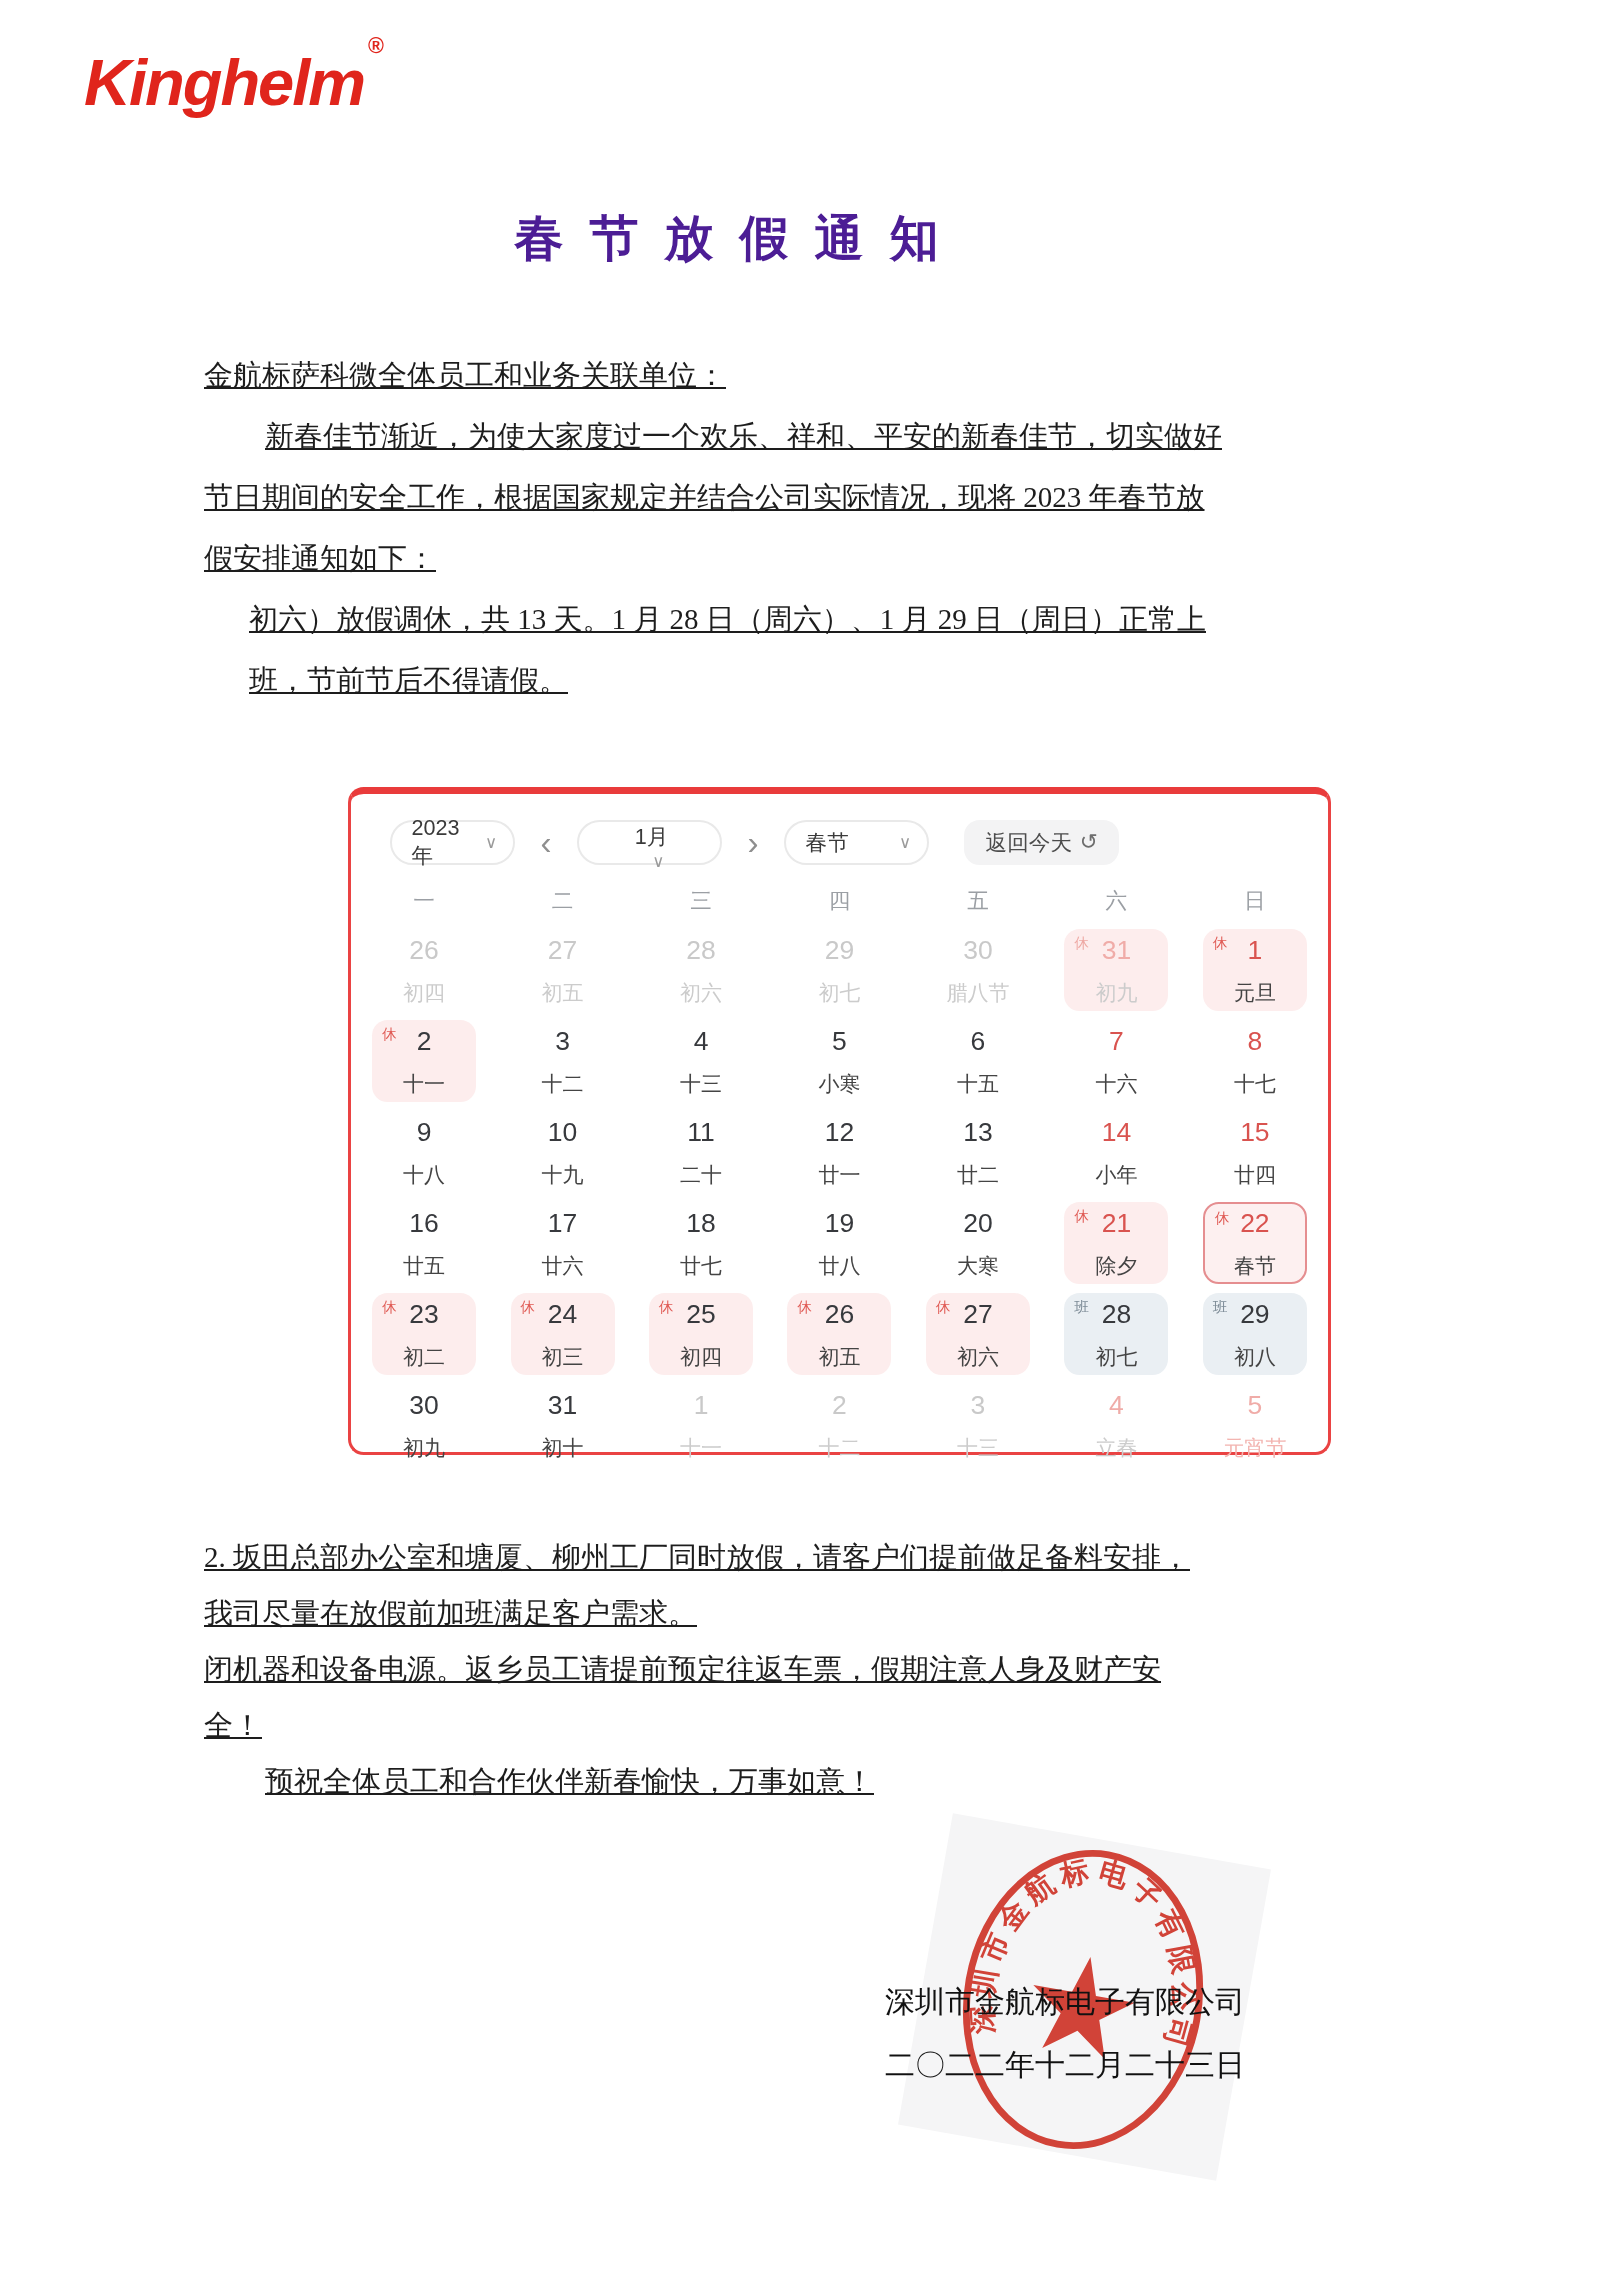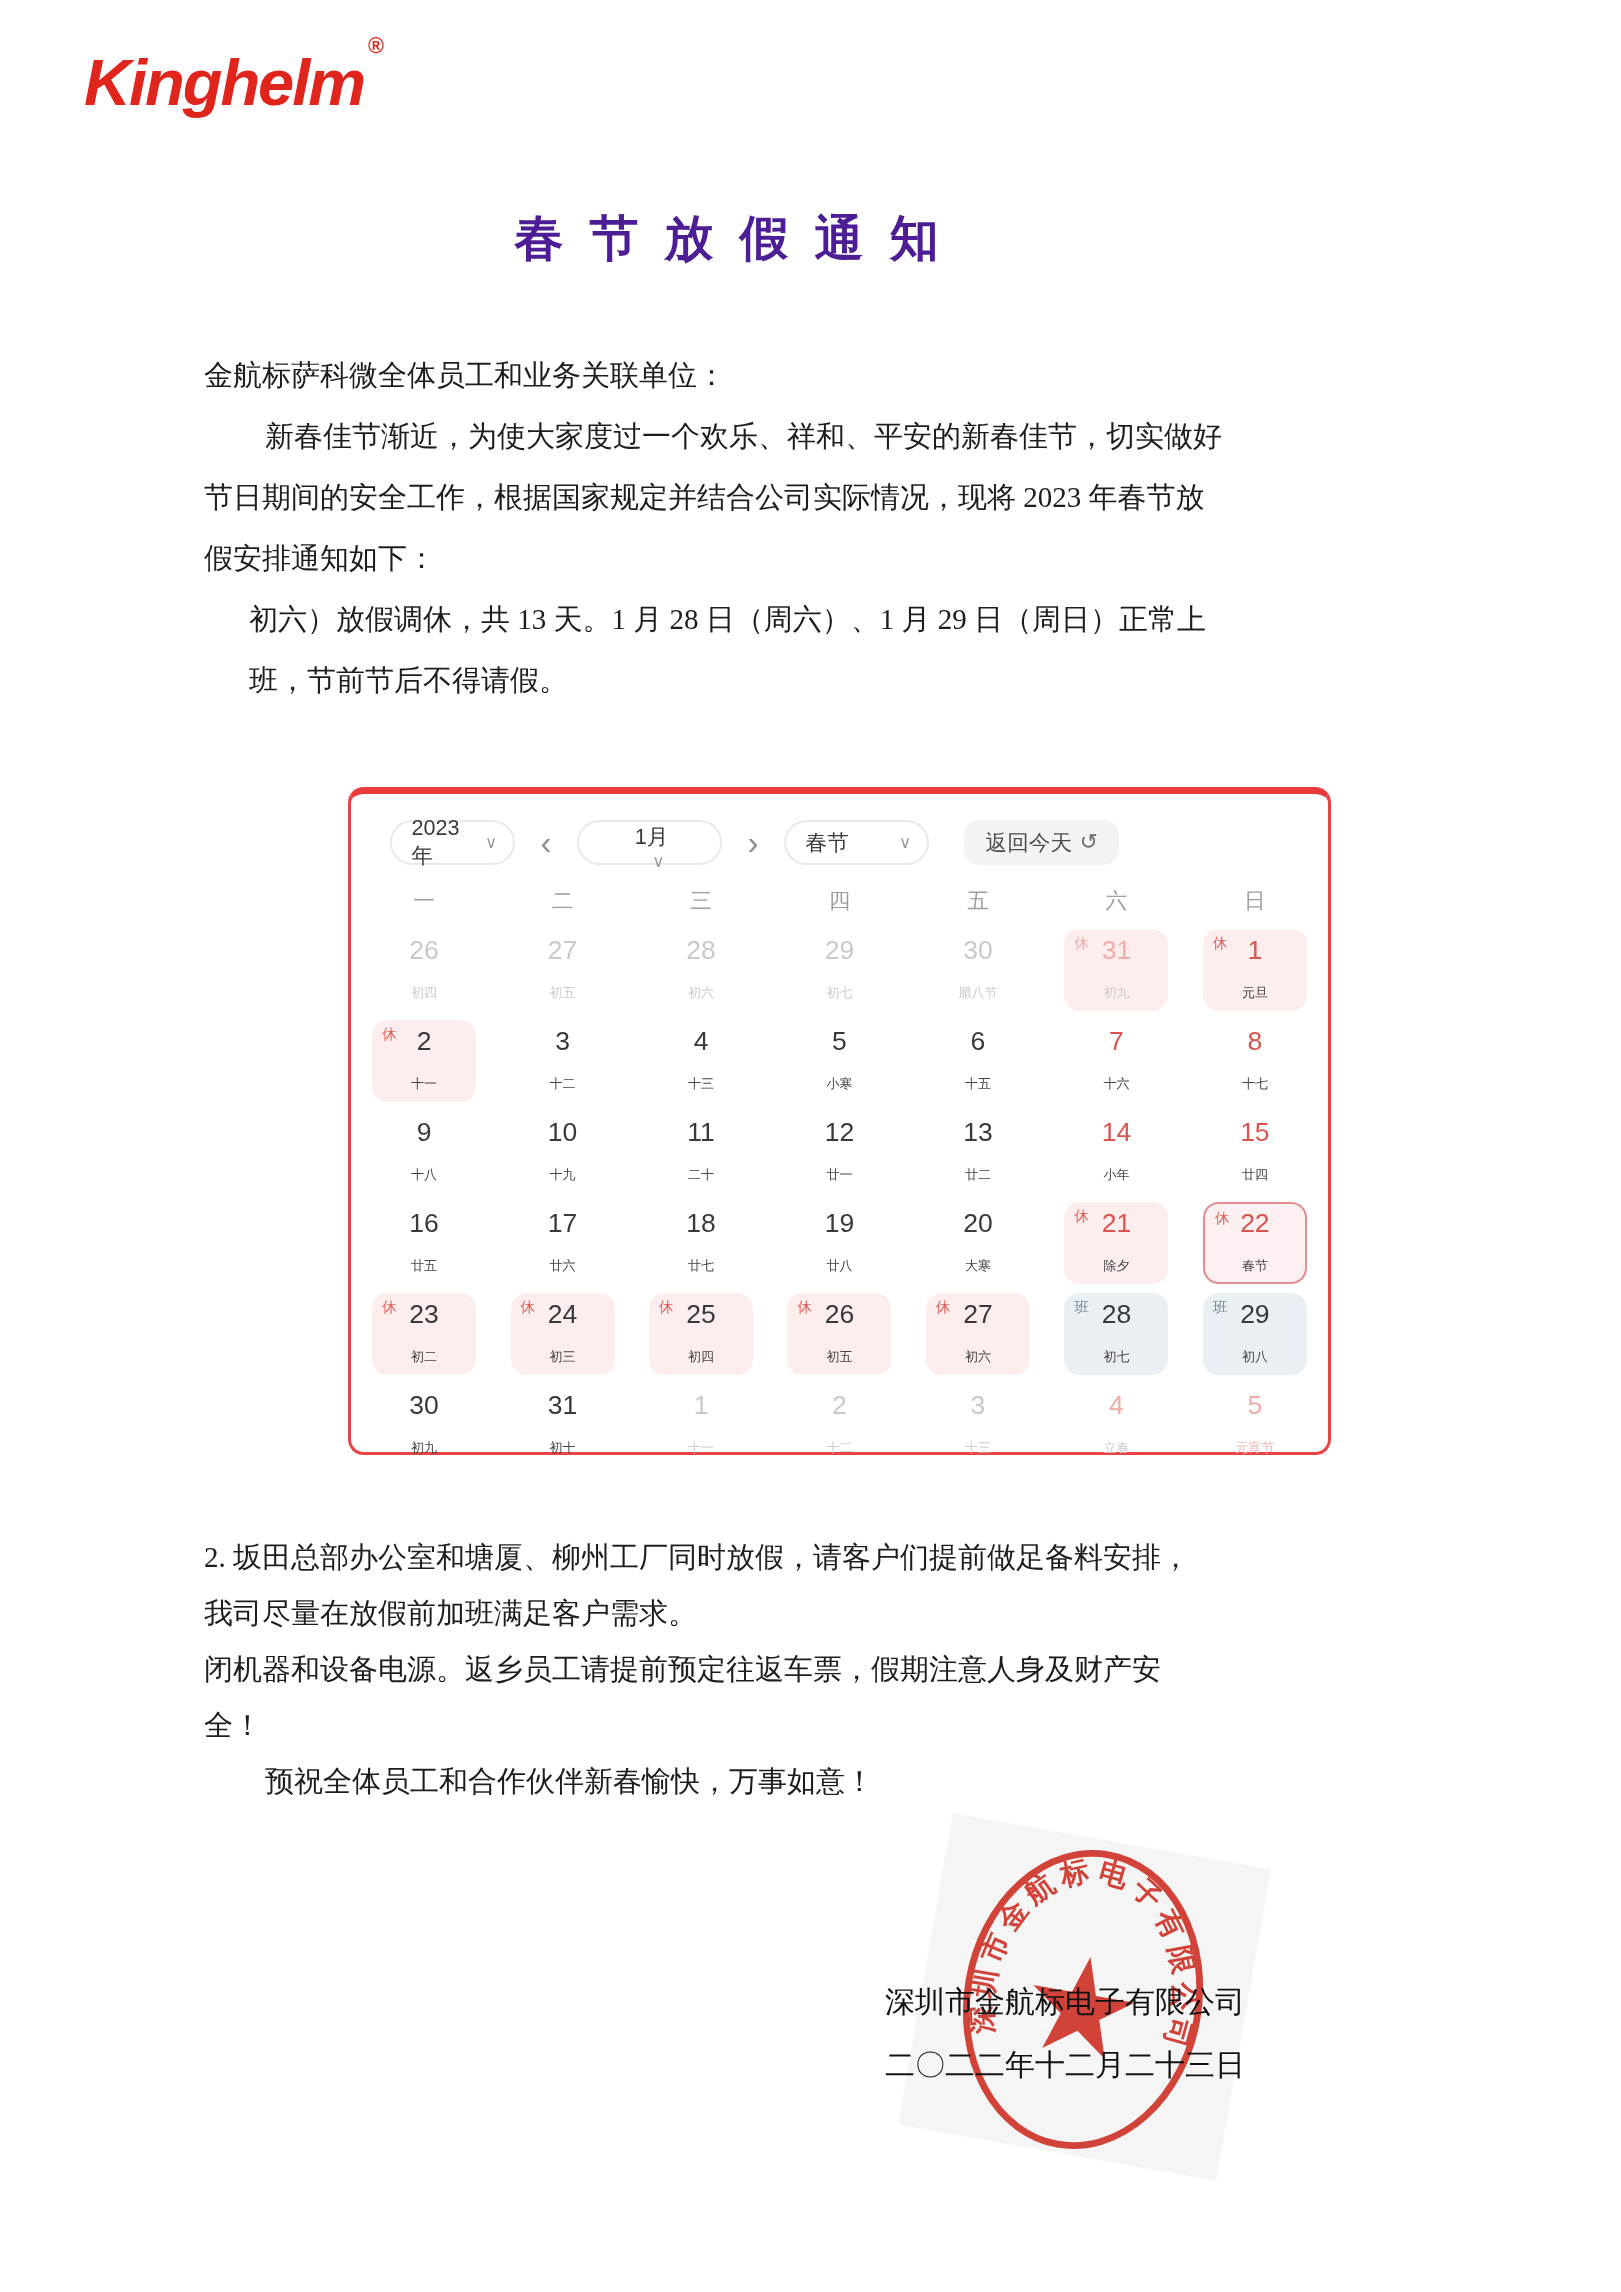--- a/index.html
+++ b/index.html
@@ -9,21 +9,21 @@
   
   .logo{position:absolute;left:84px;top:45px;font-family:"Liberation Sans", sans-serif;
         font-style:italic;font-weight:800;font-size:65px;letter-spacing:-2px;color:#e0251c;}
   .logo sup{font-size:21.6px;font-style:normal;font-weight:700;position:relative;top:-29px;left:3.9px;}
 
   
   .doc-title{position:absolute;left:730px;top:206px;transform:translateX(-50%);
              font-size:49px;font-weight:600;color:#4c1d95;letter-spacing:6.9px;white-space:nowrap;}
 
   
-  .doc-block{position:absolute;left:204px;width:1225px;font-size:29px;color:#1d1d1d;}
+  .doc-block{position:absolute;left:204px;width:1225px;font-size:29px;color:#1d1d1d;text-decoration:underline;}
   #body-top{top:345px;}
   #body-bottom{top:1529px;}
   #body-top .line{line-height:61px;}
   #body-bottom .line{line-height:56px;}
   .line{white-space:pre-wrap;}
   .line.indent{padding-left:61px;}
   .line.indent2{padding-left:80px;}
   .line.hang{padding-left:45px;}
 
   
@@ -52,21 +52,21 @@
   .cell-box{position:relative;width:104px;height:82px;border-radius:15.7px;box-sizing:border-box;
             display:flex;flex-direction:column;align-items:center;justify-content:center;cursor:pointer;gap:14px;}
   .cell-box.bg-pink{background:#fdeded;}
   .cell-box.bg-gray{background:#eaeff3;}
   .cell-box.sel{border:2.9px solid #e58e90;background:#fdf0f0;}
   .num{font-size:26.5px;font-weight:500;line-height:29px;}
   .num-dark{color:#37393d;}
   .num-red{color:#d9534f;}
   .num-dim{color:#c9c9c9;}
   .num-dimred{color:#f0aca8;}
-  .lbl{font-size:13px;line-height:23.5px;margin-top:2px;}
+  .lbl{font-size:21px;line-height:23.5px;margin-top:2px;}
   .lbl-dark{color:#444;}
   .lbl-dim{color:#ccc;}
   .lbl-dimred{color:#f3b5b1;}
   .badge{position:absolute;left:9.8px;top:6.9px;font-size:14.7px;line-height:14.7px;}
   .badge-red{color:#e05c56;}
   .badge-dimred{color:#eea9a4;}
   .badge-gray{color:#7d8b96;}
 
   
   .paper-tilt{position:absolute;left:923px;top:1839px;width:323px;height:316px;

